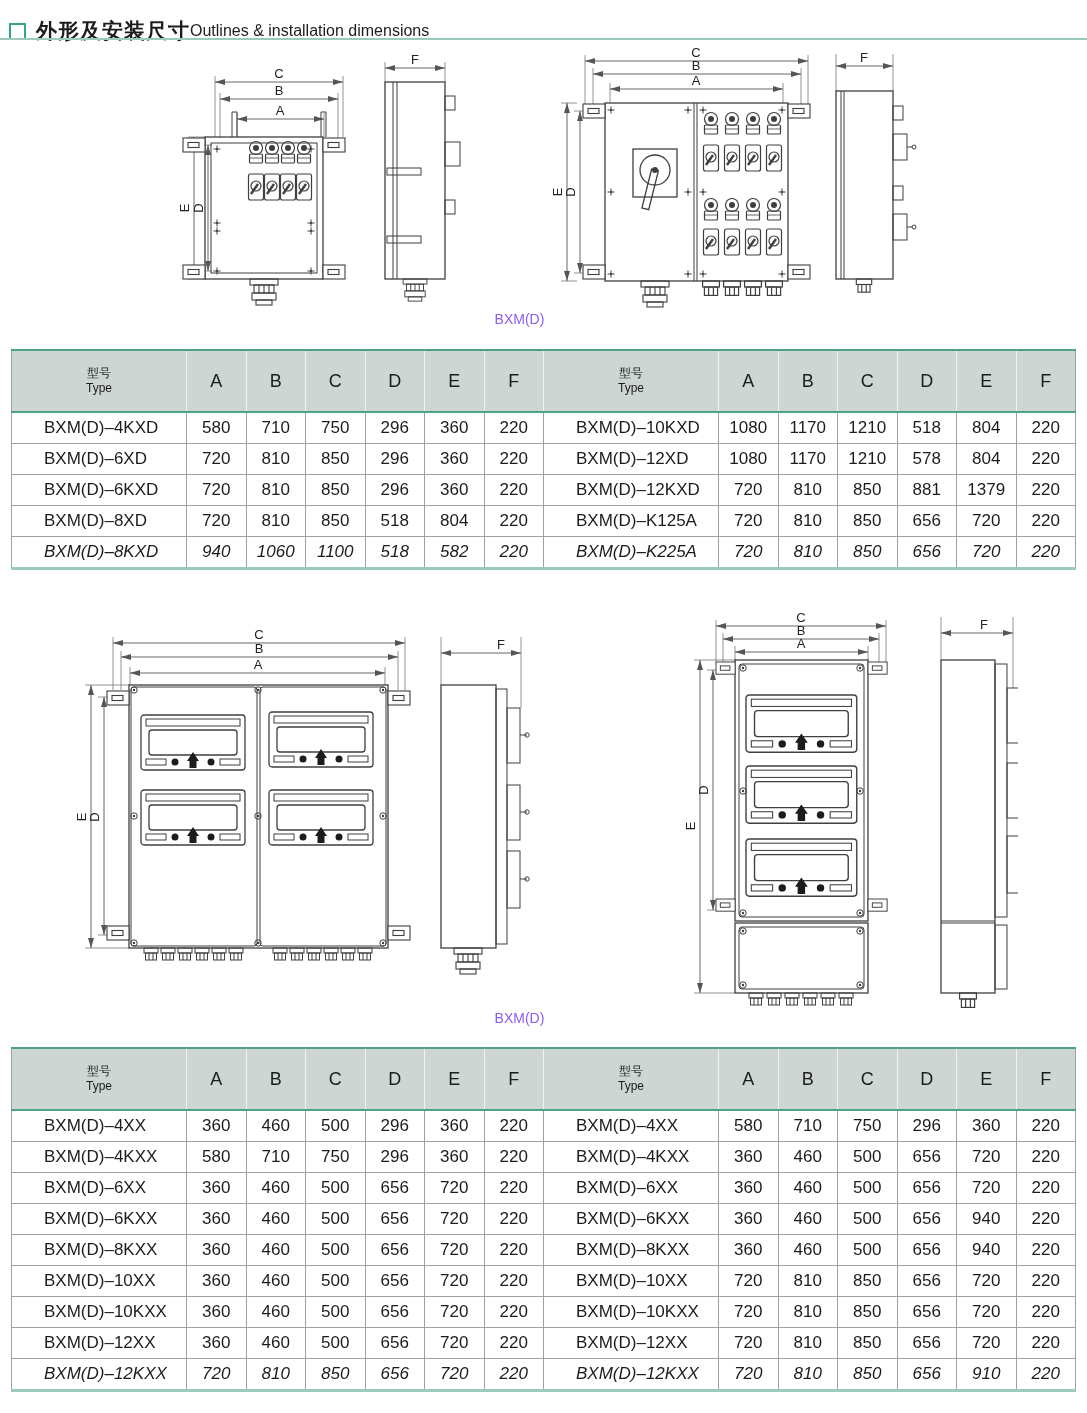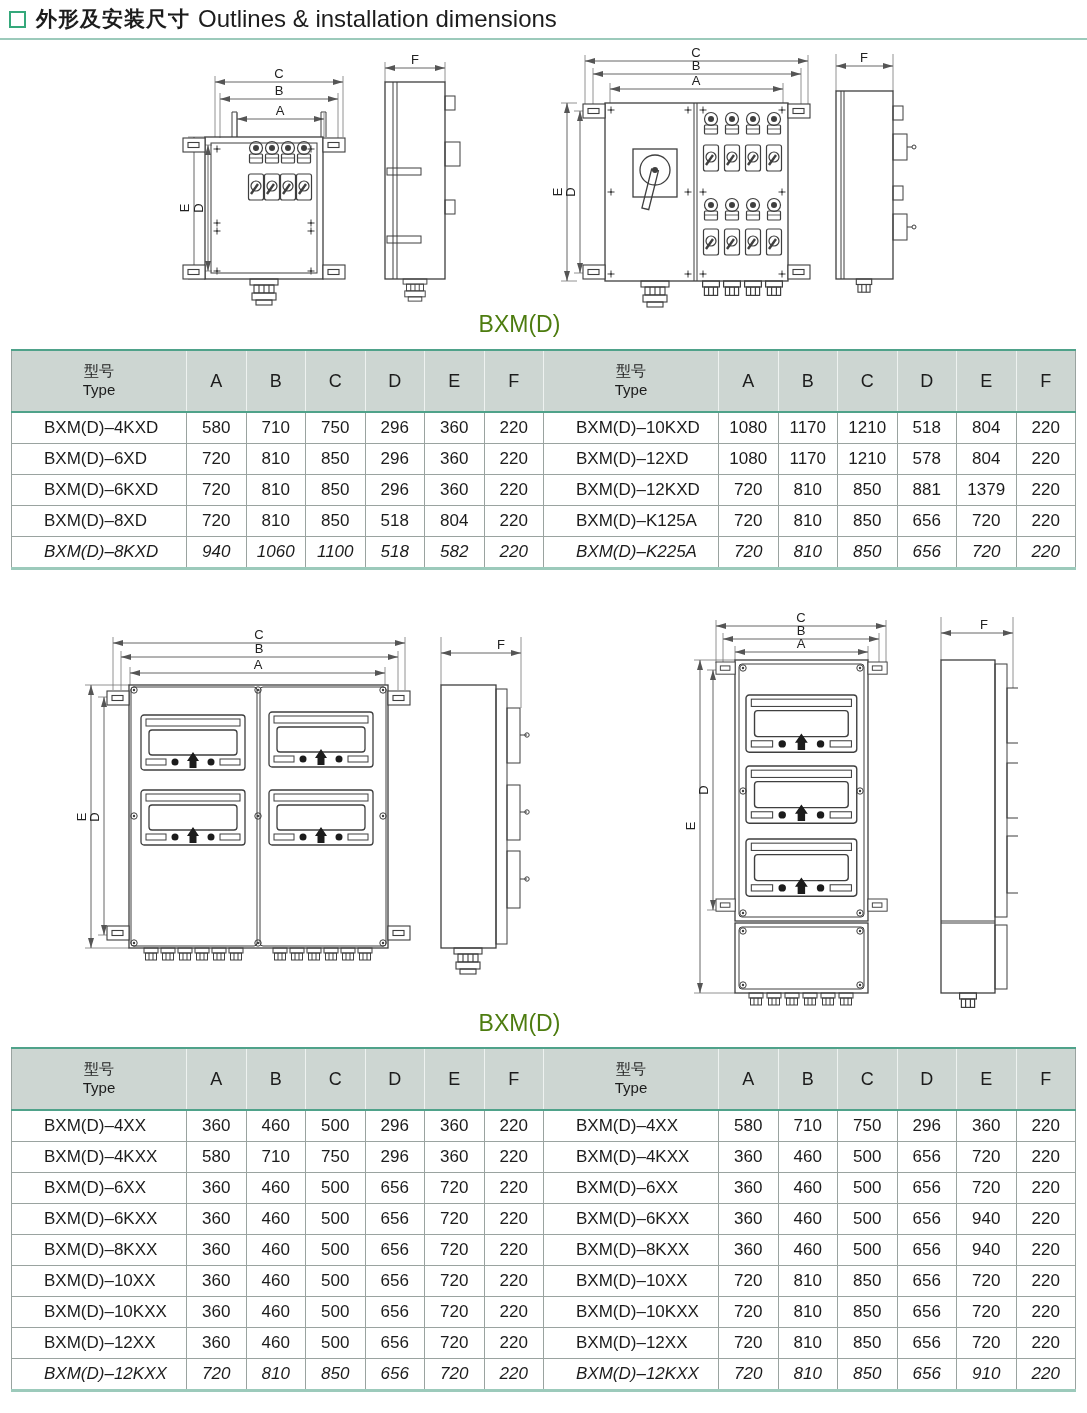--- a/index.html
+++ b/index.html
@@ -6,52 +6,52 @@
     --accent_teal:#4fa28a;
     --accent_teal_light:#9ccabb;
     --header_bg:#cdd6d2;
     --marker_green:#35a87b;
     --line_dark:#3f3f3f;
   }
   html,body{margin:0;padding:0;background:#fff;}
   .canvas{position:relative;width:1087px;height:1413px;background:#fff;overflow:hidden;
           font-family:"Liberation Sans",sans-serif;color:#1c1c1c;}
   
-  .titlebar{position:absolute;left:9px;top:5px;display:flex;align-items:center;}
+  .titlebar{position:absolute;left:9px;top:17px;display:flex;align-items:center;}
   .sq{width:13px;height:13px;border:2px solid var(--marker_green);margin-right:10px;flex:0 0 auto;}
   .t-zh{font-weight:bold;font-size:21px;letter-spacing:1px;}
-  .t-en{font-size:24px;margin-left:8px;}
+  .t-en{font-size:16px;}
   .rule{position:absolute;left:0;top:38px;width:1087px;height:2px;background:var(--accent_teal_light);}
   
   .fig{position:absolute;}
   #fig1{left:180px;top:52px;}
   #fig2{left:553px;top:46px;}
   #fig3{left:73px;top:623px;}
   #fig4{left:668px;top:603px;}
-  .caption{position:absolute;width:175px;text-align:center;font-size:23px;color:#4d7c0f;}
+  .caption{position:absolute;width:175px;text-align:center;font-size:14px;color:#8b5cf6;}
   #cap1{left:432px;top:311px;}
   #cap2{left:432px;top:1010px;}
   
   svg .ln{stroke:var(--line_dark);fill:none;stroke-width:1.3;}
   svg .th{stroke:var(--line_dark);fill:none;stroke-width:1;}
   svg .dim{stroke:#555;fill:none;stroke-width:.9;}
   svg .ext{stroke:#777;fill:none;stroke-width:.8;}
   svg text.dt{font:13px "Liberation Sans",sans-serif;fill:#222;text-anchor:middle;}
   
   .tblwrap{position:absolute;left:11px;}
   #table1{top:349px;}
   #table2{top:1047px;}
   table.dim-table{border-collapse:collapse;table-layout:fixed;width:1065px;}
   .dim-table col.w-type{width:175px;}
   .dim-table th{background:var(--header_bg);height:58px;font-weight:normal;font-size:18px;
     border-top:2px solid var(--accent_teal);border-bottom:2px solid var(--accent_teal);
     border-left:1px solid #eef2f0;}
   .dim-table th:first-child{border-left:1px solid #9aa3a0;}
   .dim-table th:last-child{border-right:1px solid #9aa3a0;}
-  .dim-table th.th-type{font-size:15px;line-height:1.25;}
+  .dim-table th.th-type{font-size:12px;line-height:1.25;}
   .dim-table td{border:1px solid #9aa3a0;height:30px;text-align:center;font-size:17px;
     padding:0;color:#1c1c1c;}
   .dim-table td.c-type{text-align:left;padding-left:32px;}
   .dim-table tbody tr:last-child td{border-bottom:3px solid var(--accent_teal_light);font-style:italic;}
 </style>
 </head>
 <body>
 
 <div class="canvas">
 

